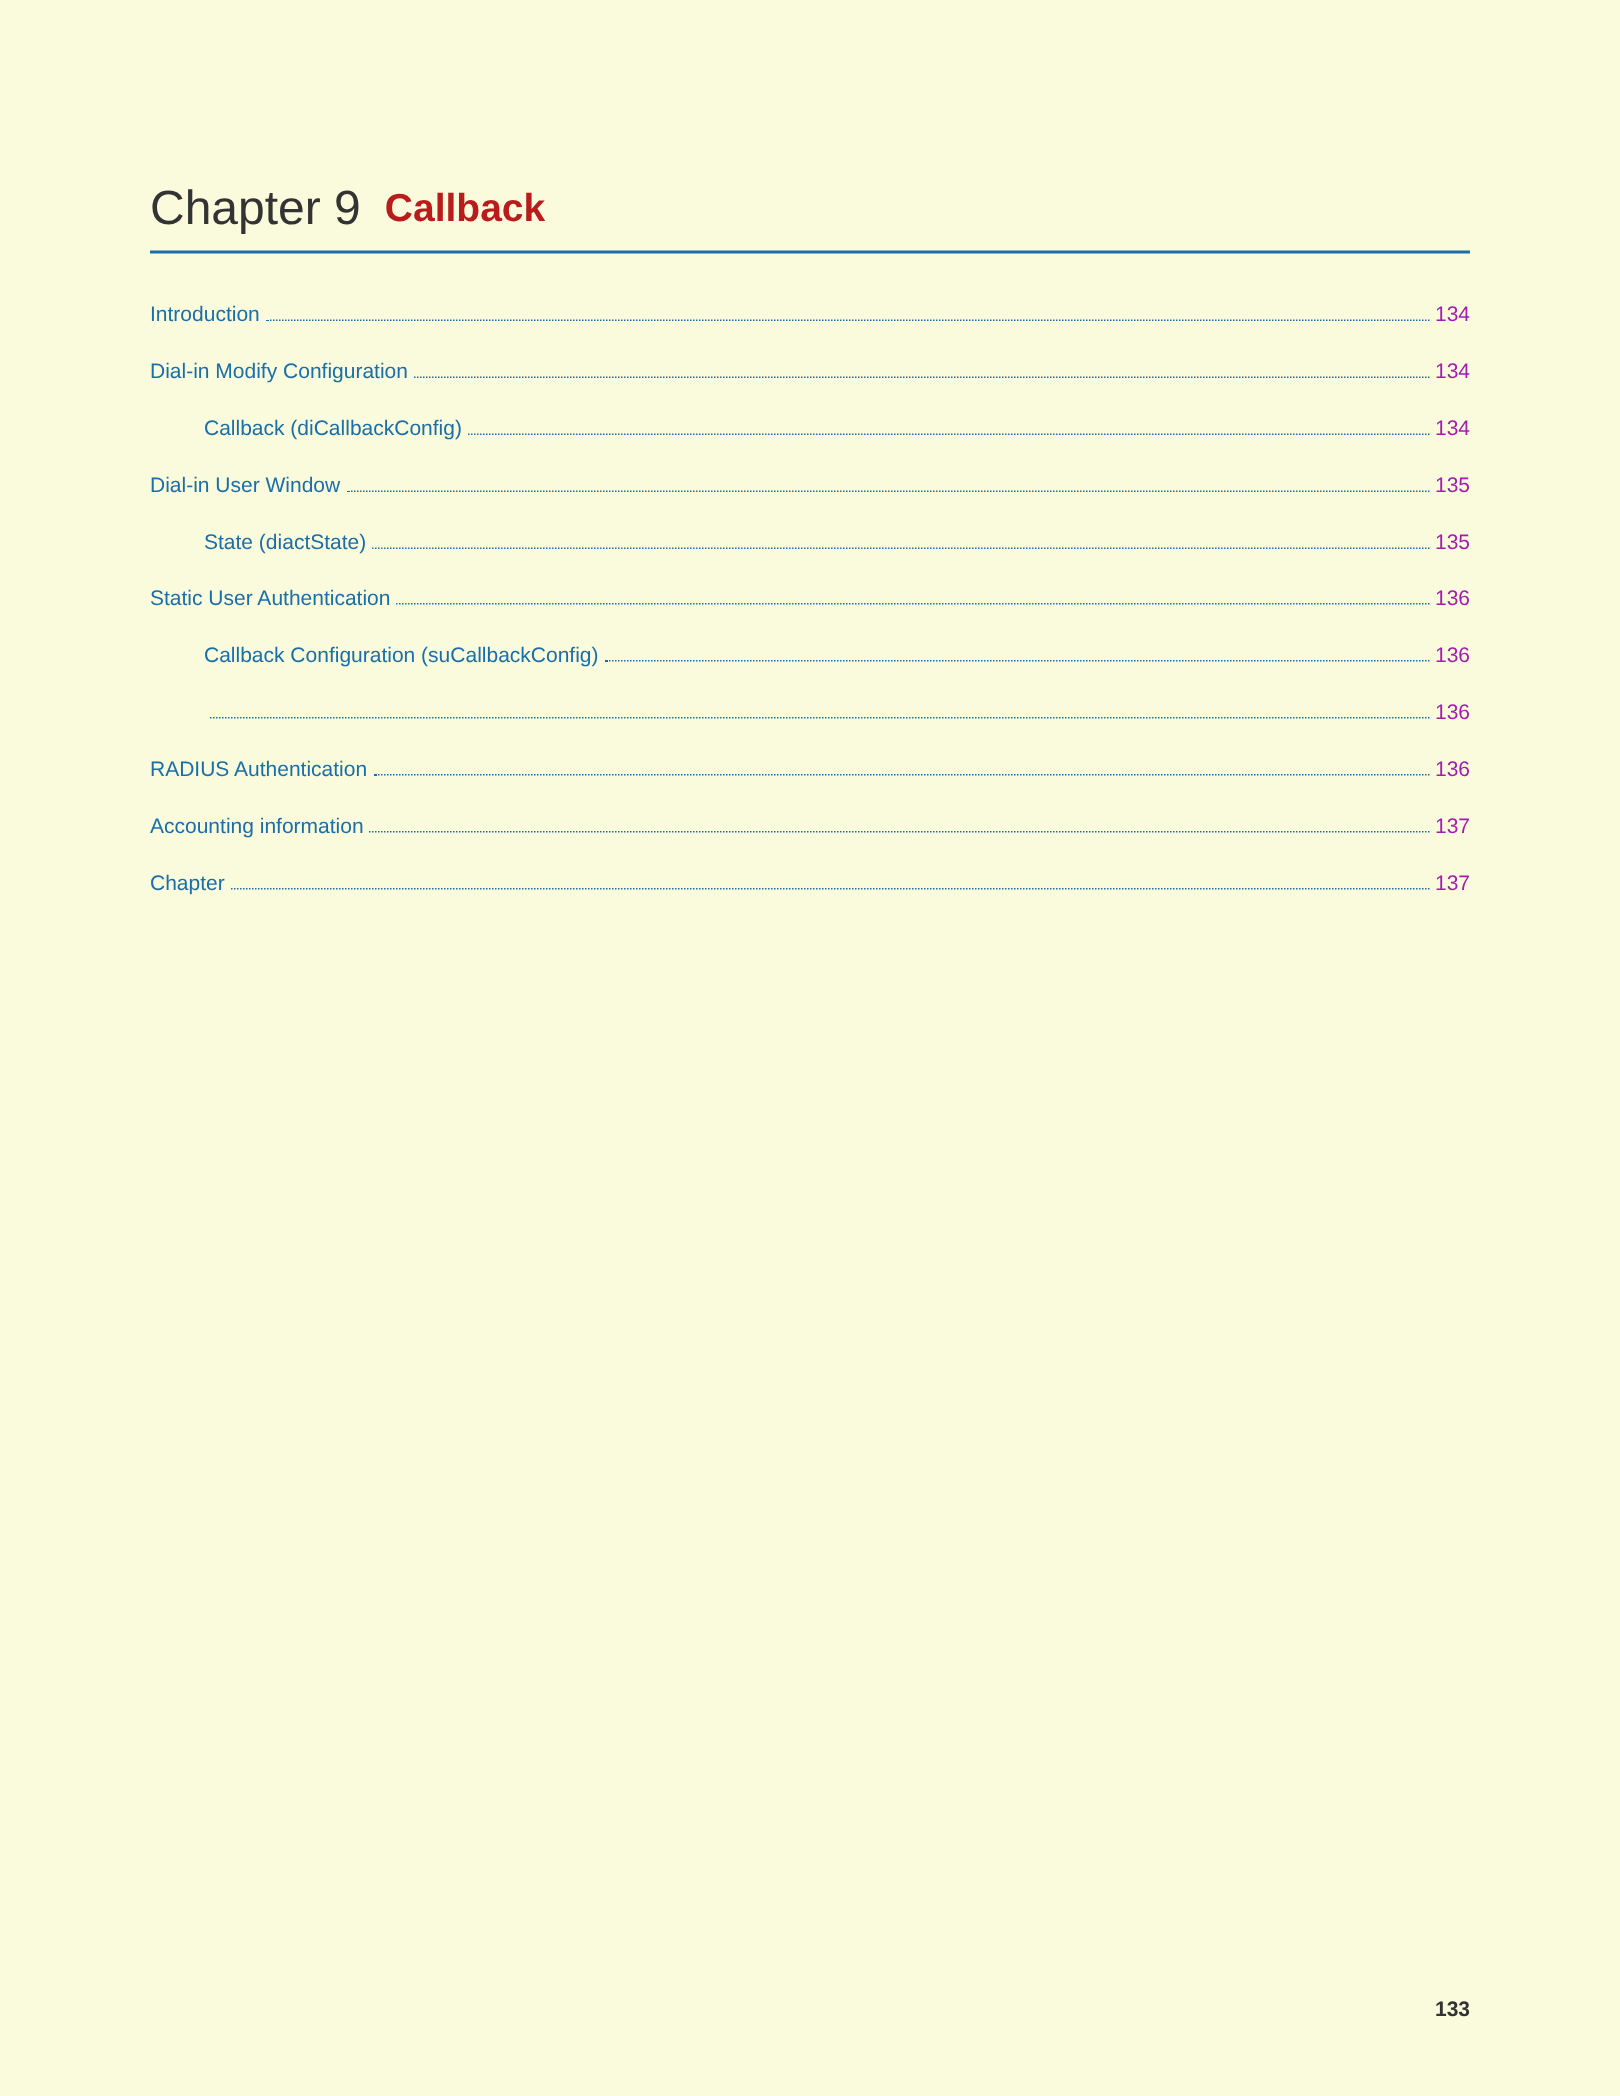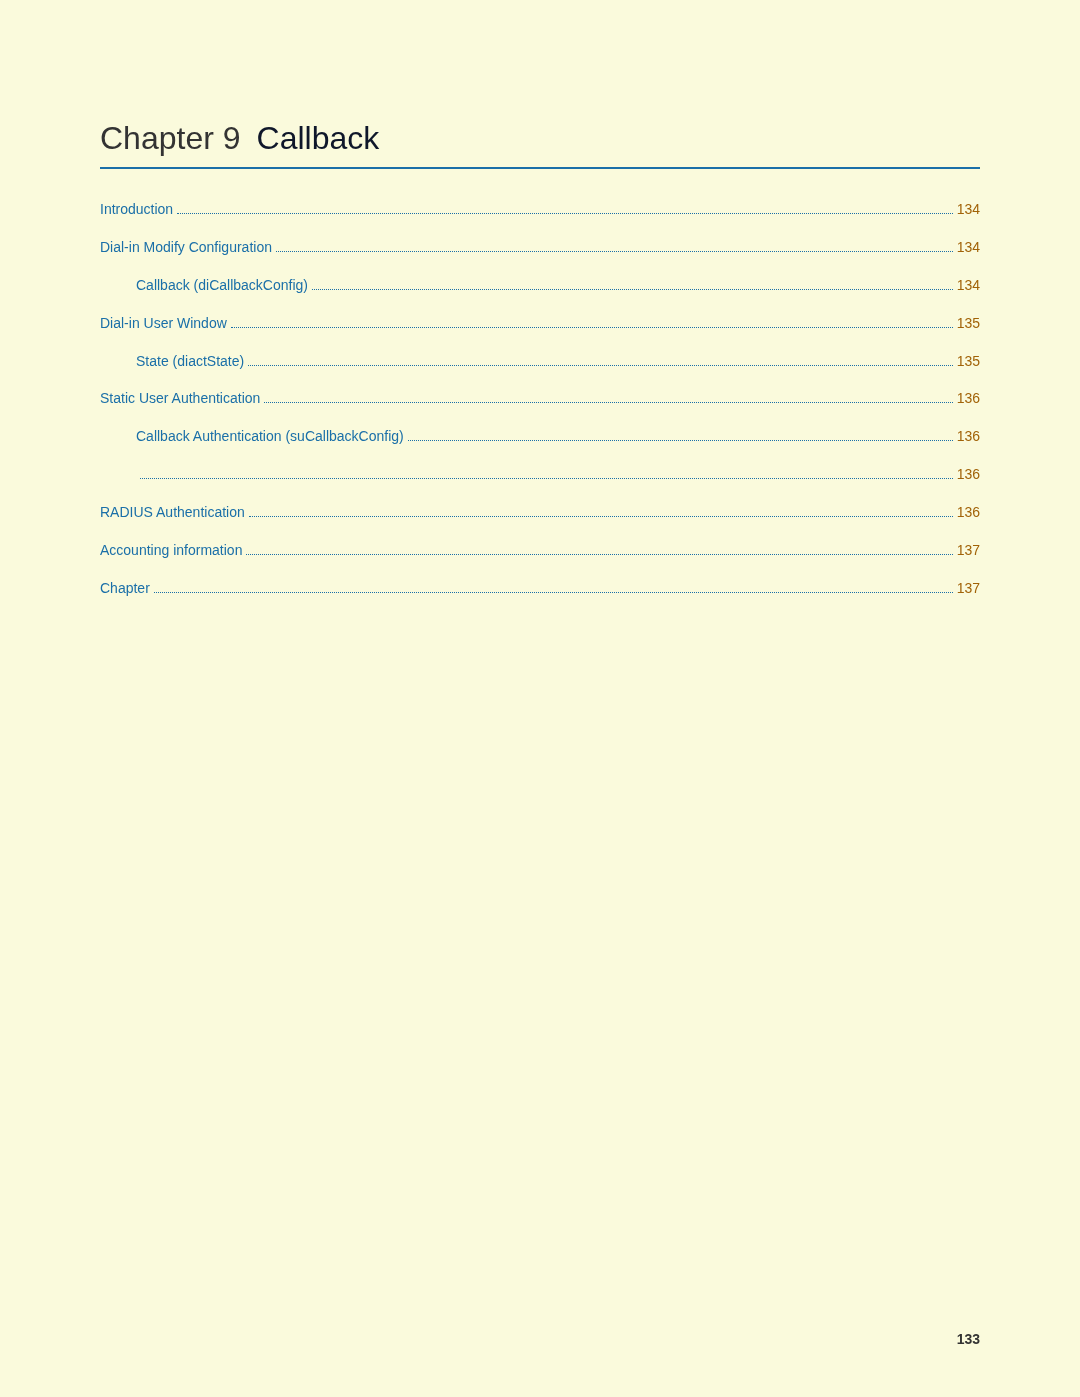--- a/index.html
+++ b/index.html
@@ -31,23 +31,23 @@
       margin-bottom: 10px;
     }
 
     .chapter-label {
       font-size: 32px;
       color: #333;
       font-weight: normal;
     }
 
     .chapter-title {
-      font-size: 32px;
-      color: #0f172a;
-      font-weight: normal;
+      font-size: 26px;
+      color: #b91c1c;
+      font-weight: bold;
       font-family: Arial, Helvetica, sans-serif;
     }
 
     .header-divider {
       border: none;
       border-top: 2px solid #1a6fa8;
       margin-bottom: 28px;
     }
 
     .toc {
@@ -81,21 +81,21 @@
 
     .toc-dots {
       flex: 1;
       border-bottom: 1px dotted #1a6fa8;
       margin: 0 4px;
       margin-bottom: 3px;
       min-width: 20px;
     }
 
     .toc-page {
-      color: #a16207;
+      color: #a21caf;
       font-size: 14px;
       white-space: nowrap;
       flex-shrink: 0;
     }
 
     .page-number {
       position: absolute;
       bottom: 50px;
       right: 100px;
       font-size: 14px;
@@ -141,21 +141,21 @@
         <a class="toc-link" href="#">State (diactState)</a>
         <span class="toc-dots"></span>
         <span class="toc-page">135</span>
       </div>
       <div class="toc-entry level1">
         <a class="toc-link" href="#">Static User Authentication</a>
         <span class="toc-dots"></span>
         <span class="toc-page">136</span>
       </div>
       <div class="toc-entry level2">
-        <a class="toc-link" href="#">Callback Authentication (suCallbackConfig)</a>
+        <a class="toc-link" href="#">Callback Configuration (suCallbackConfig)</a>
         <span class="toc-dots"></span>
         <span class="toc-page">136</span>
       </div>
       <div class="toc-entry level2">
         <span class="toc-dots"></span>
         <span class="toc-page">136</span>
       </div>
       <div class="toc-entry level1">
         <a class="toc-link" href="#">RADIUS Authentication</a>
         <span class="toc-dots"></span>

